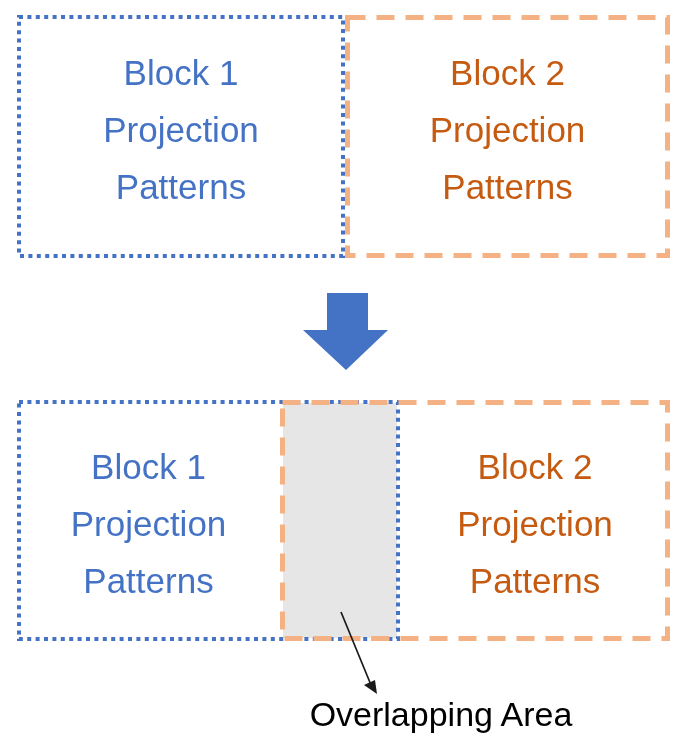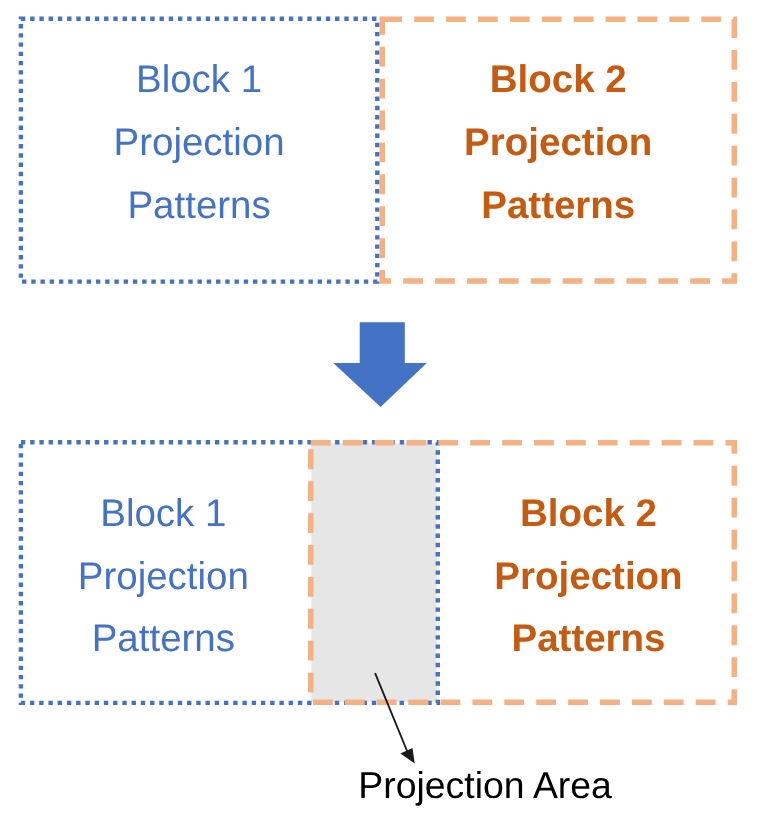--- a/index.html
+++ b/index.html
@@ -22,21 +22,21 @@
 
   .block-label {
     position: absolute;
     text-align: center;
     font-size: 35px;
     line-height: 57px;
     white-space: nowrap;
     pointer-events: none;
   }
   .blue-text   { color: var(--blue-text); }
-  .orange-text { color: var(--orange-text); font-weight: bold; }
+  .orange-text { color: var(--orange-text); }
 
   .overlap-label {
     position: absolute;
     left: 240px; top: 695px; width: 402px;
     text-align: center;
     font-size: 34px;
     color: var(--label-text);
     white-space: nowrap;
   }
   .watermark {
@@ -83,15 +83,15 @@
     <div>Block 1</div>
     <div>Projection</div>
     <div>Patterns</div>
   </div>
   <div class="block-label orange-text" style="left:400px; top:438px; width:270px;">
     <div>Block 2</div>
     <div>Projection</div>
     <div>Patterns</div>
   </div>
 
-  <div class="overlap-label">Projection Area</div>
+  <div class="overlap-label">Overlapping Area</div>
 
 </div>
 
 </body></html>

